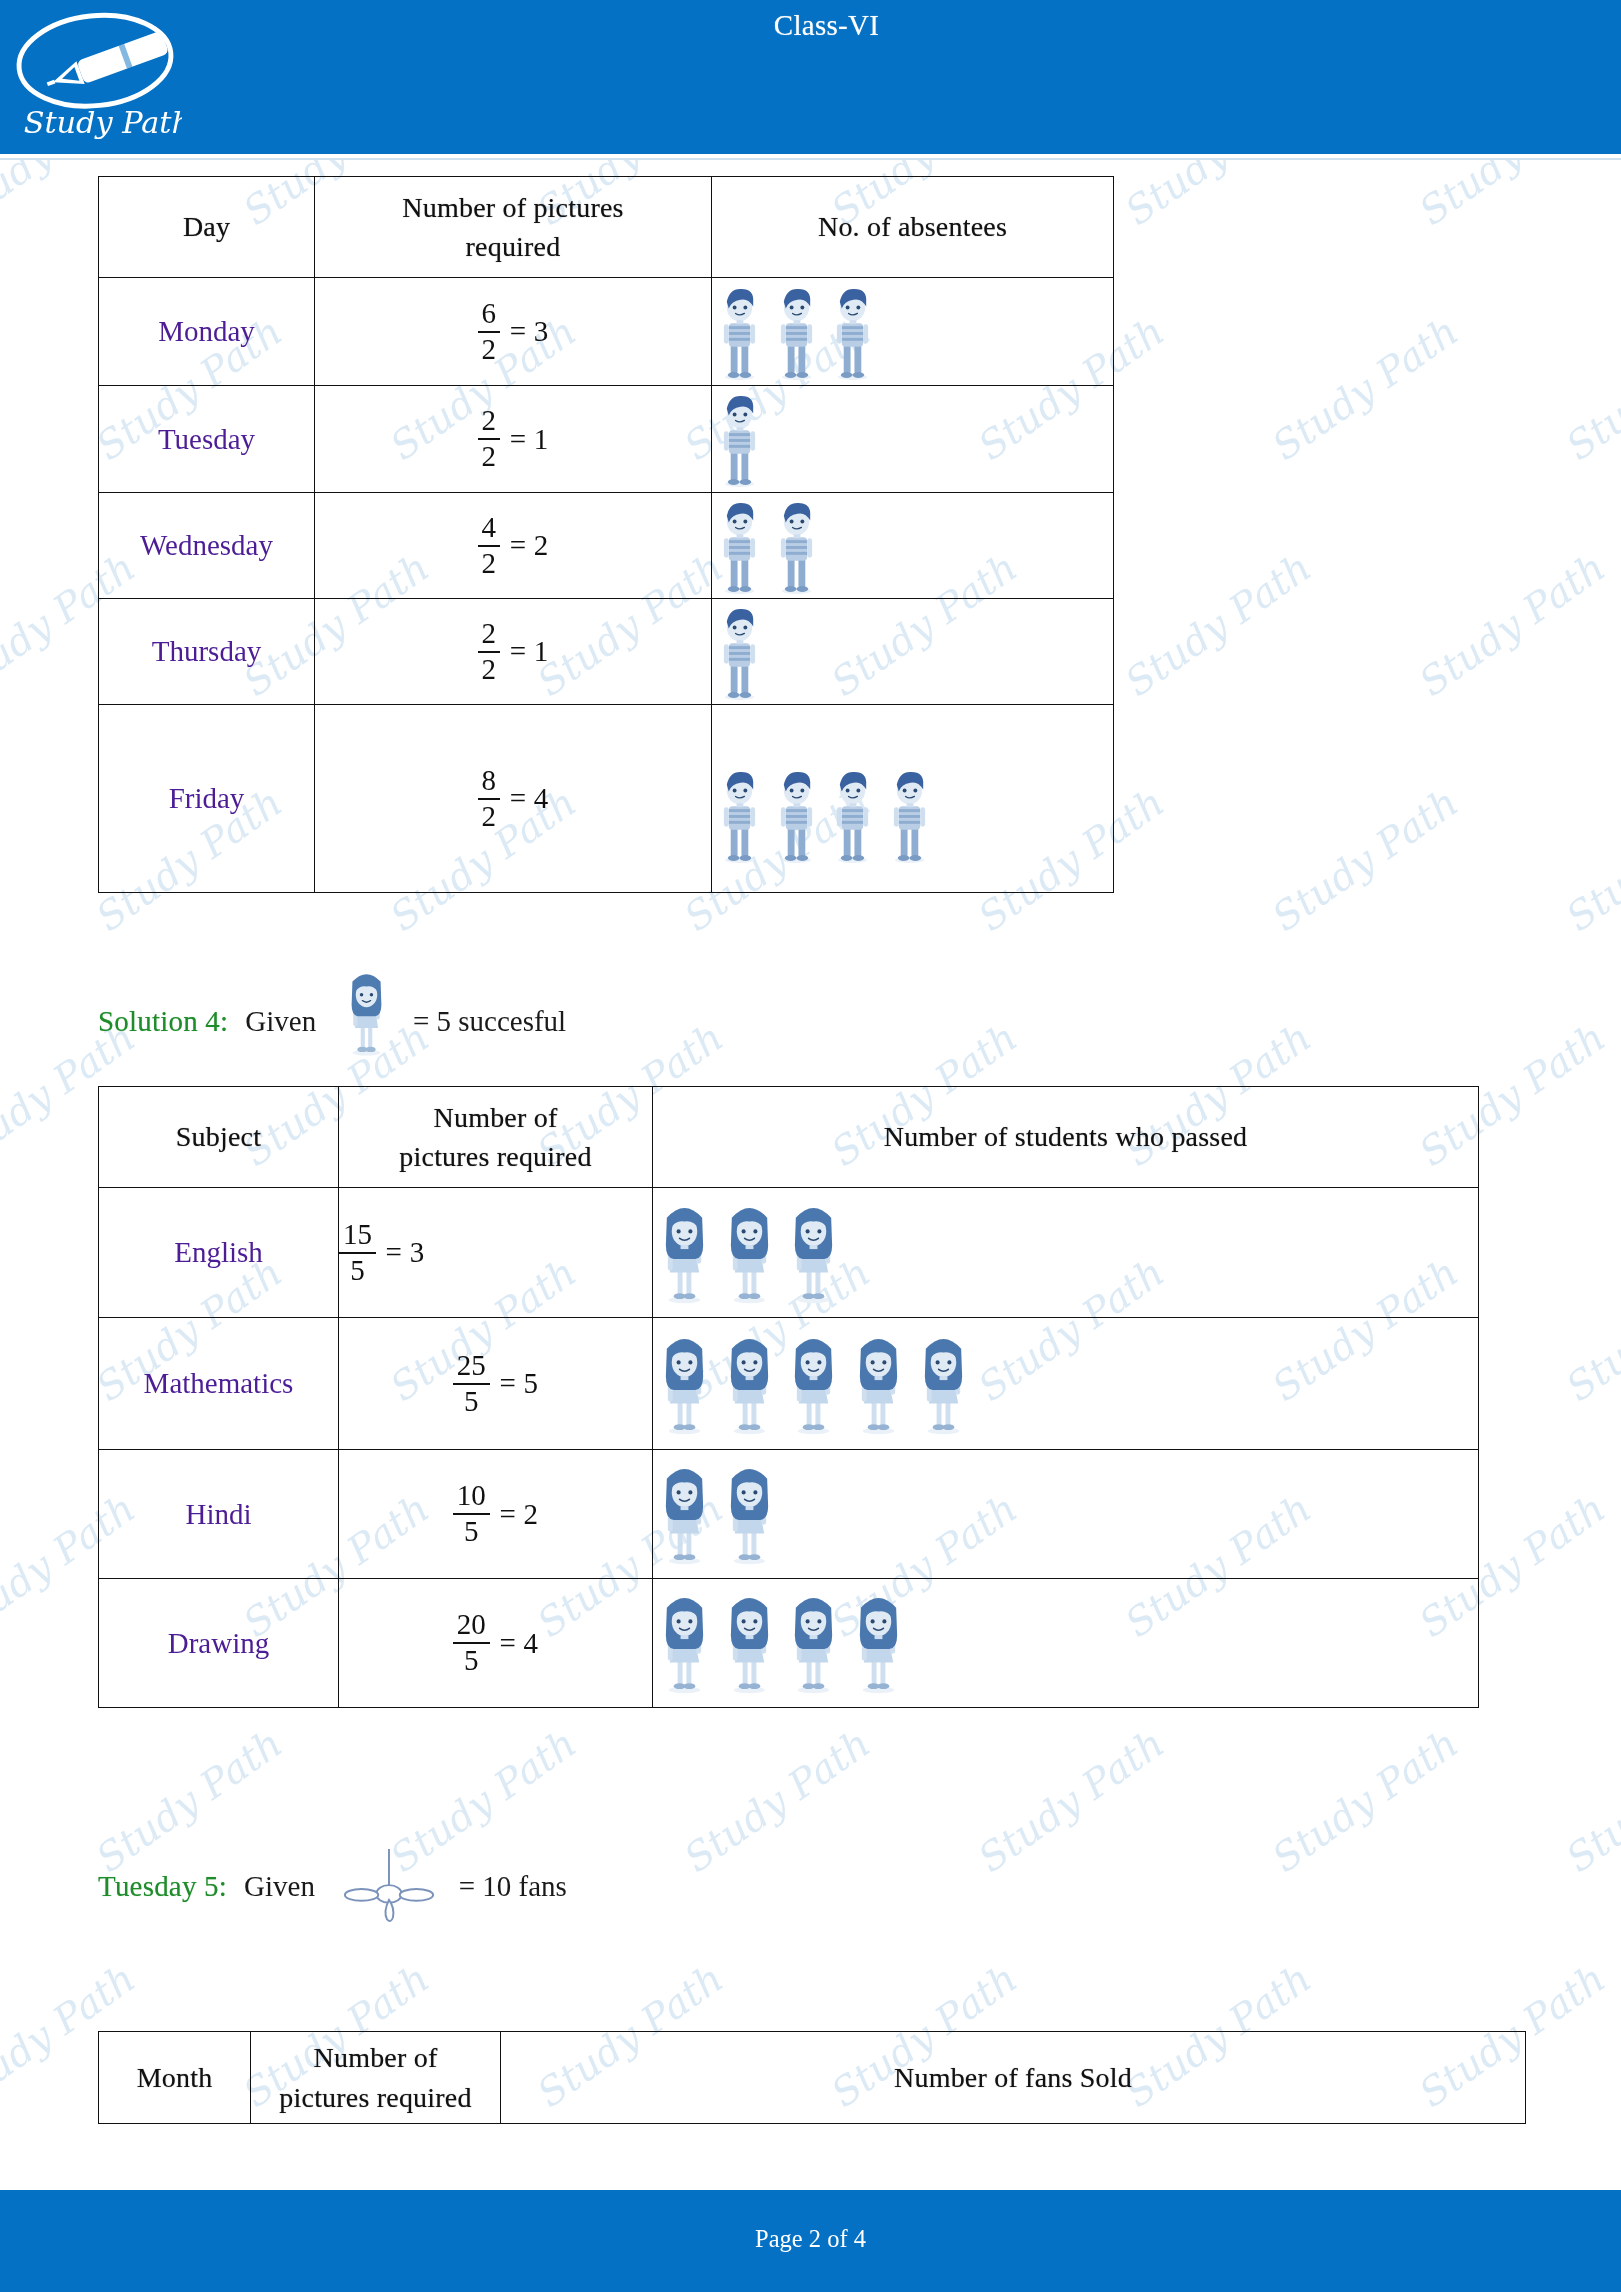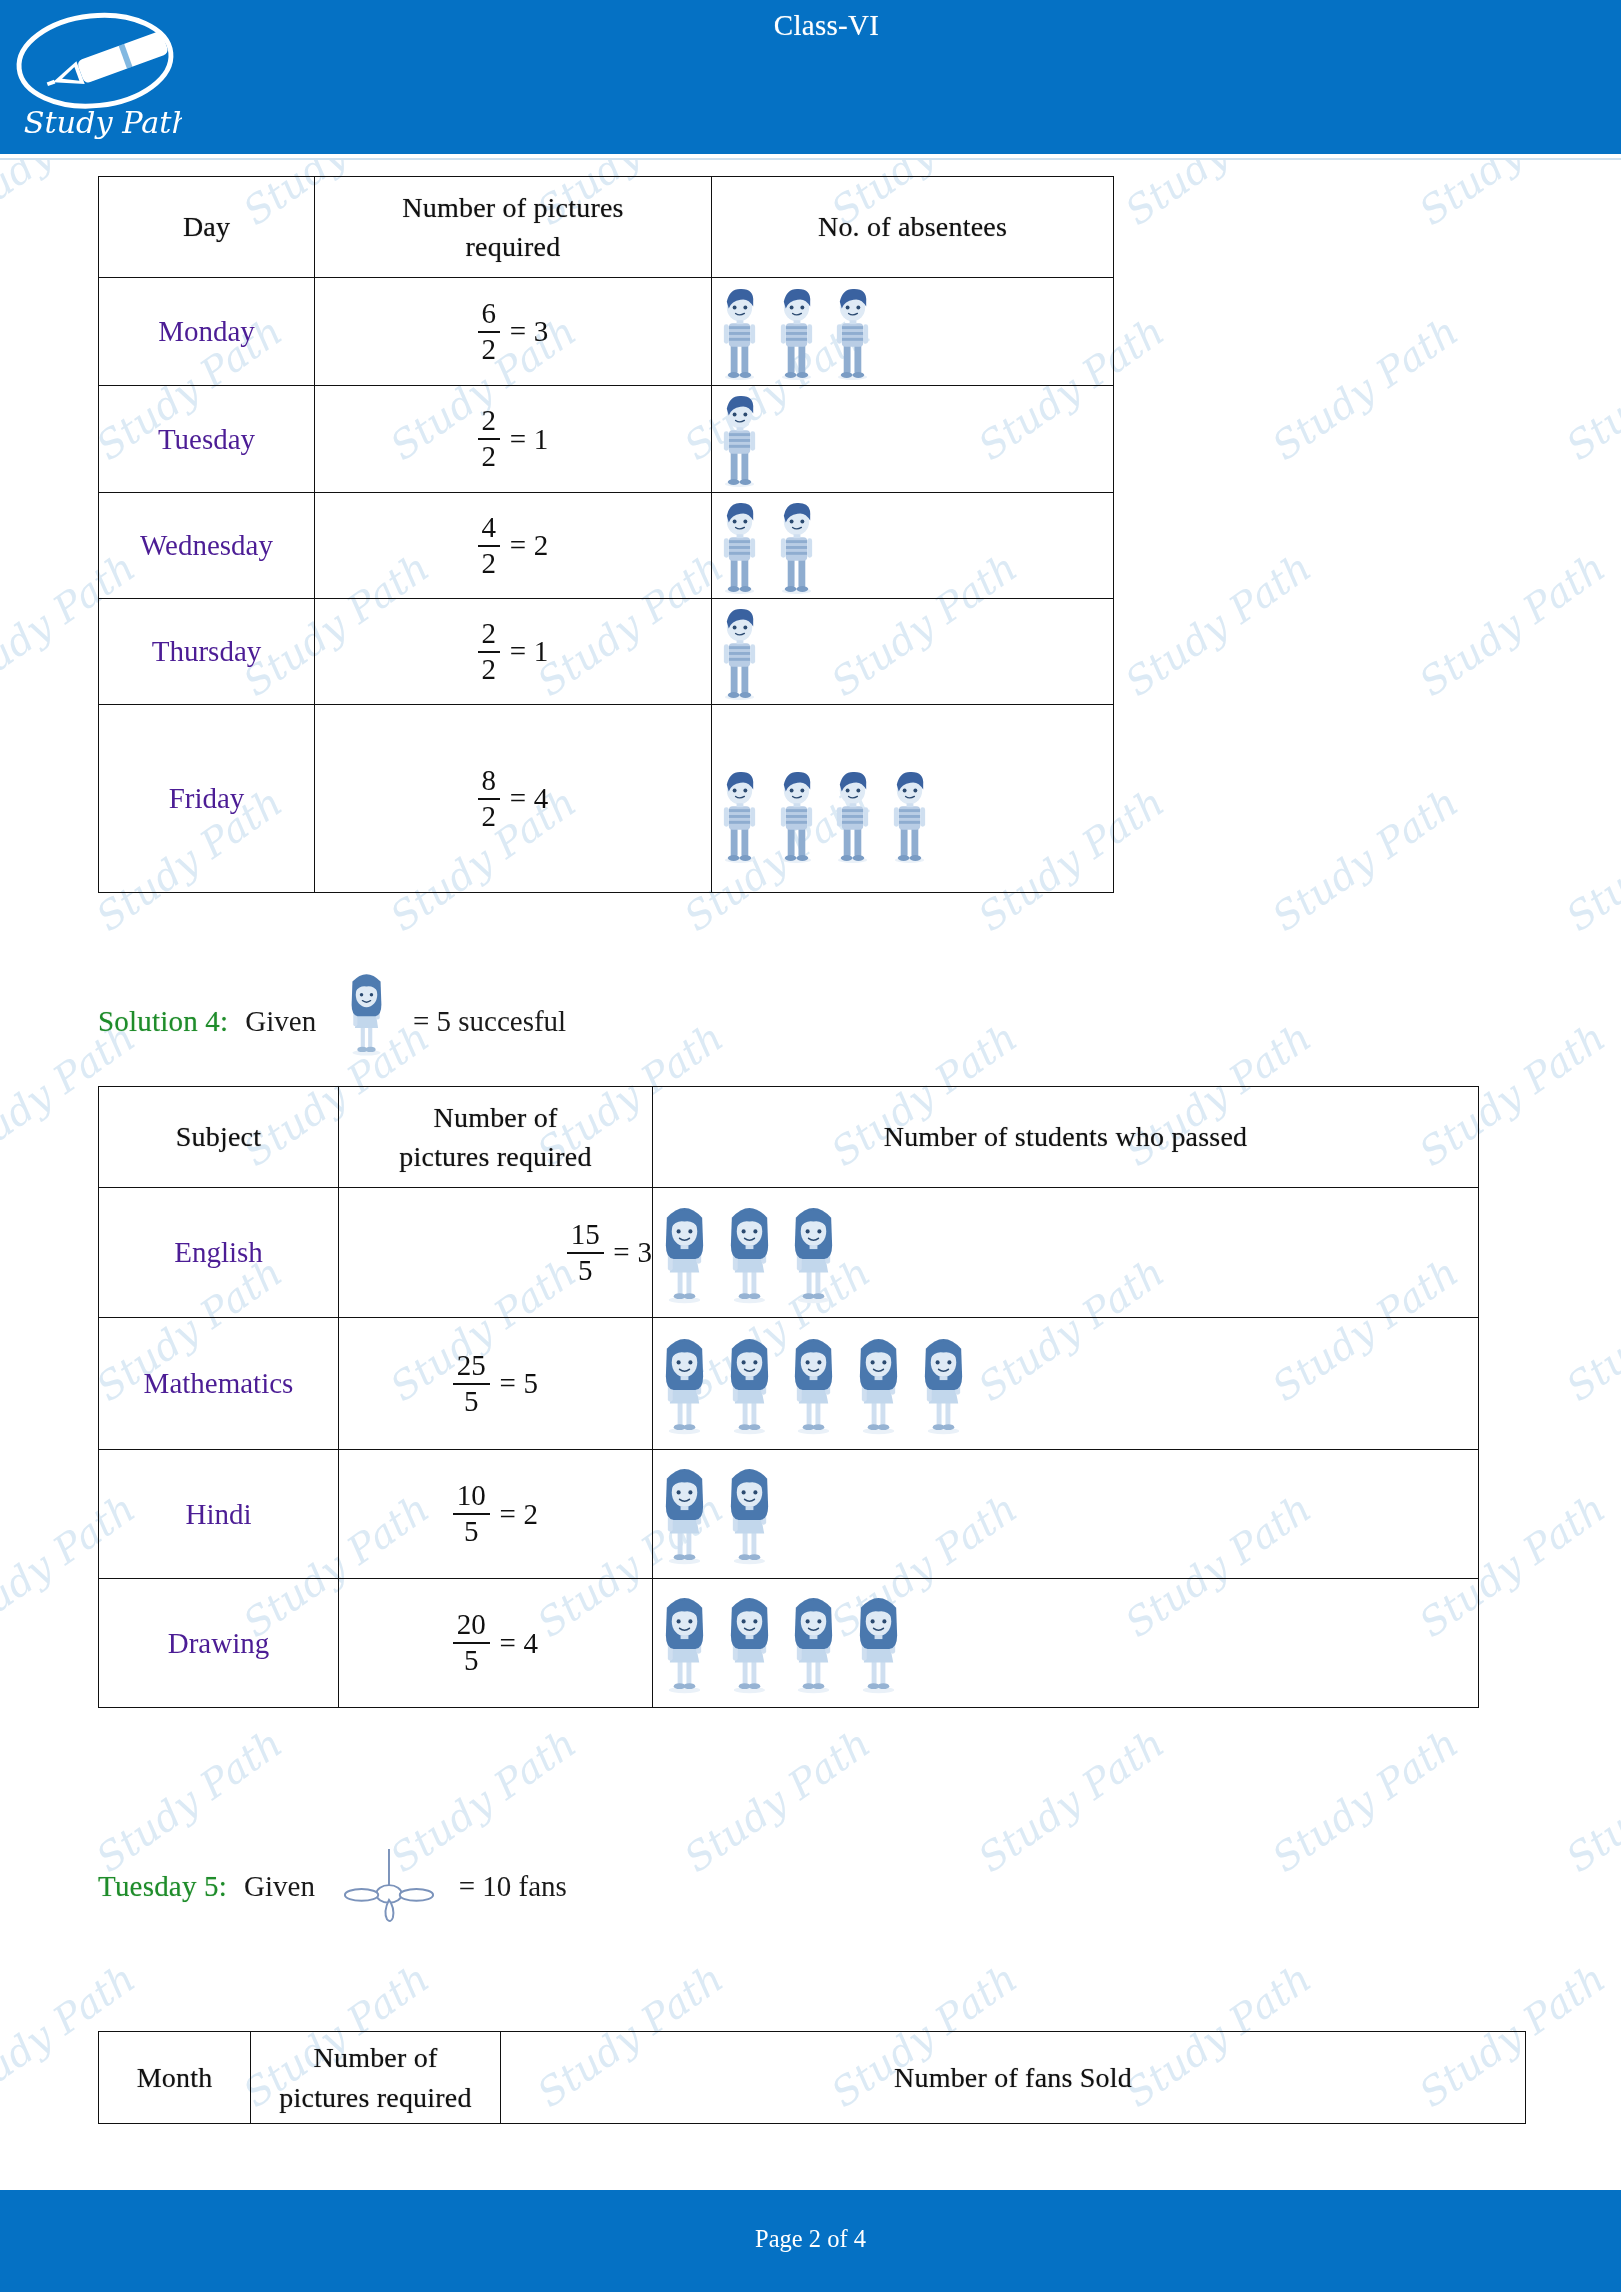--- a/index.html
+++ b/index.html
@@ -565,21 +565,21 @@
   <thead>
     <tr style="height:101px">
       <th>Subject</th>
       <th style="padding:0 51px">Number of pictures required</th>
       <th>Number of students who passed</th>
     </tr>
   </thead>
   <tbody id="passed-body">
       <tr style="height:130px">
         <td class="cell-label">English</td>
-        <td class="frac-cell" style="text-align:right"><div class="frac-wrap">
+        <td class="frac-cell" style="text-align:left"><div class="frac-wrap">
             <span class="frac">
               <span class="num">15</span>
               <span class="bar-l"></span>
               <span class="den">5</span>
             </span>
             <span class="eq">=</span>
             <span>3</span>
           </div></td>
         <td class="icons-cell">
           <div class="icon-row">

